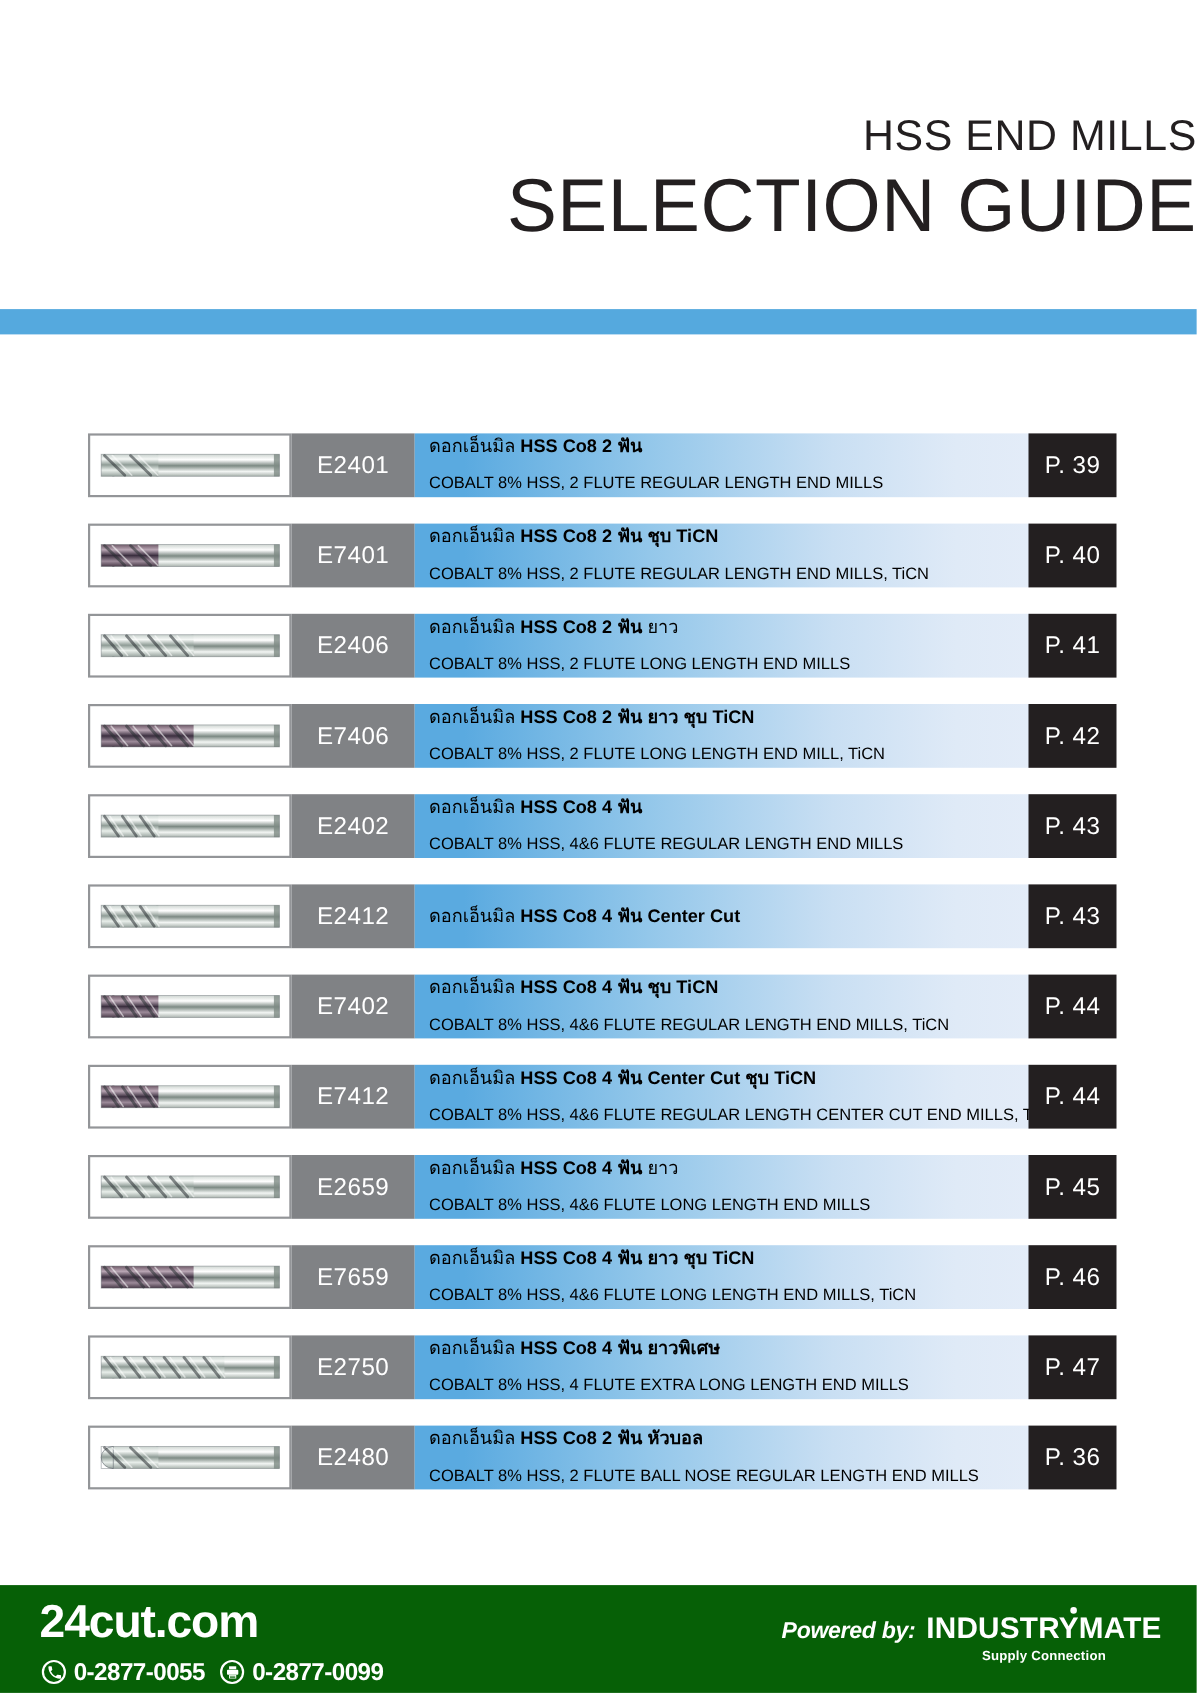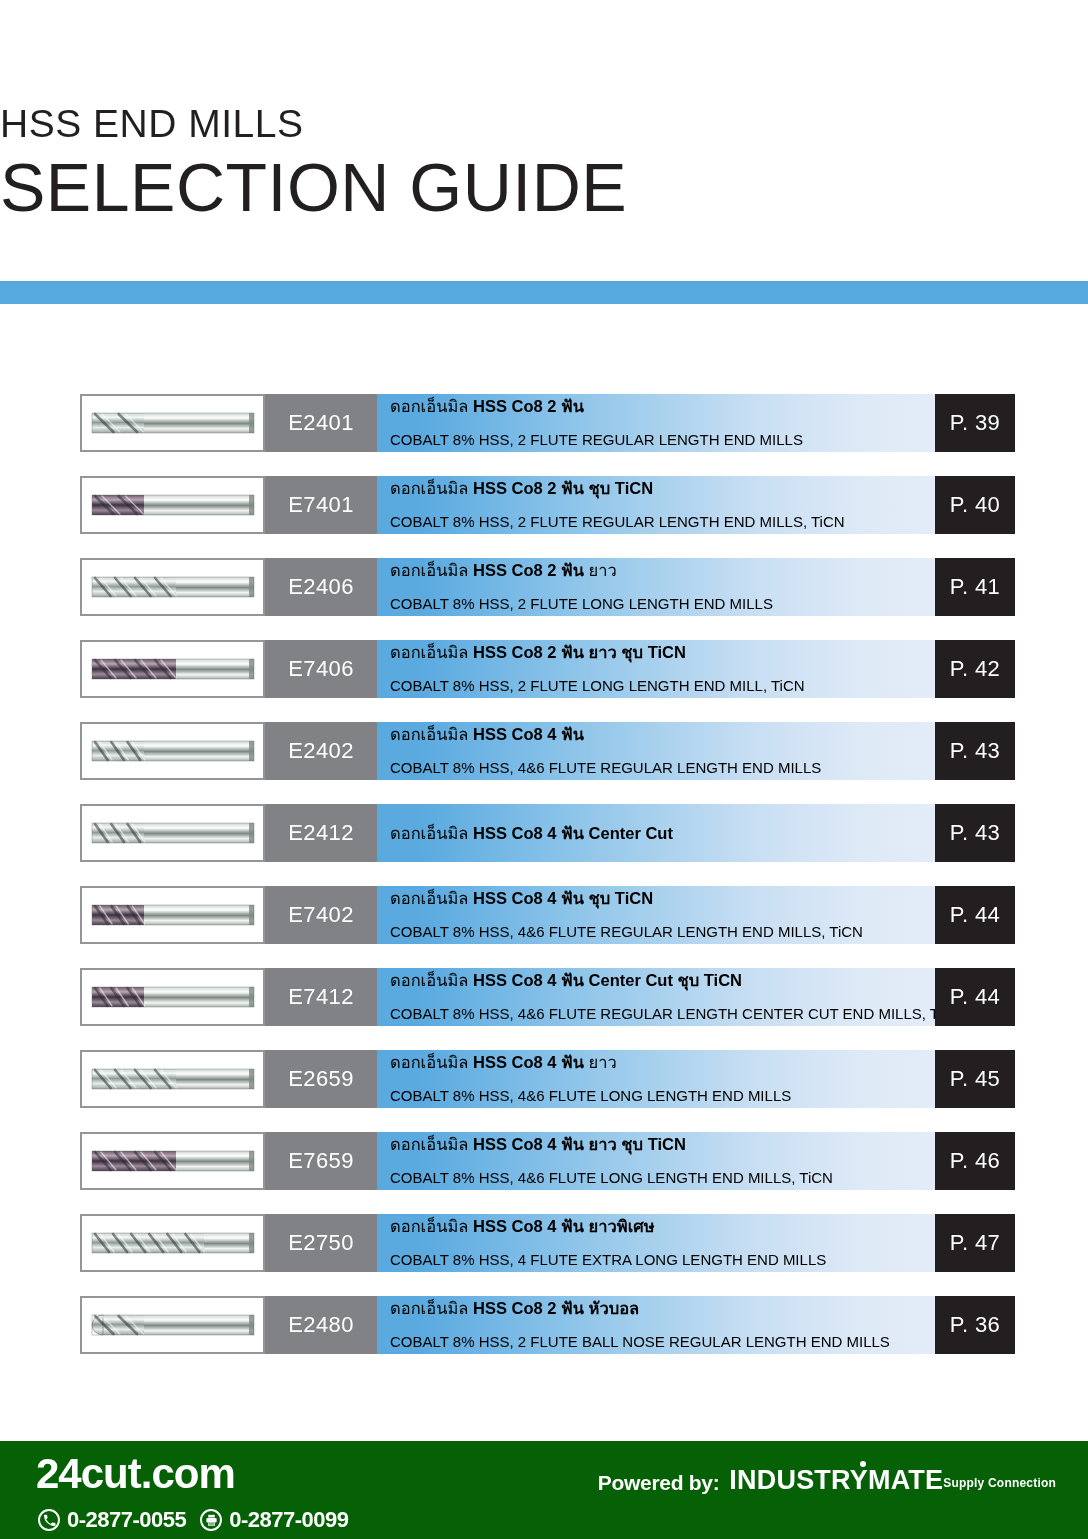--- a/index.html
+++ b/index.html
@@ -7,21 +7,21 @@
     width:1088px;height:1539px;
     background:#ffffff;
     font-family:"Liberation Sans", sans-serif;
     position:relative;
     overflow:hidden;
     -webkit-font-smoothing:antialiased;
   }
   
   .header{
     position:absolute;left:0;top:0;width:1088px;height:281px;
-    display:flex;flex-direction:column;align-items:flex-start;justify-content:flex-start;
+    display:flex;flex-direction:column;align-items:flex-end;justify-content:flex-start;
   }
   .title-small{
     margin-top:104px;
     font-size:39px;
     letter-spacing:0.5px;
     color:#231f20;
     font-weight:400;
     line-height:1;
   }
   .title-big{
@@ -124,25 +124,25 @@
   .circ-icon{
     width:22px;height:22px;border:2px solid #ffffff;border-radius:50%;
     display:flex;align-items:center;justify-content:center;
     box-sizing:border-box;
   }
   .powered{
     position:absolute;right:32px;top:26px;
     display:flex;align-items:flex-start;gap:10px;
   }
   .powered-label{
-    color:#ffffff;font-size:21px;font-weight:bold;
+    color:#ffffff;font-size:21px;font-style:italic;font-weight:bold;
     line-height:1.1;letter-spacing:-0.3px;
     padding-top:4px;
   }
-  .im-logo{display:flex;align-items:center;}
+  .im-logo{display:flex;flex-direction:column;align-items:center;}
   .im-name{
     color:#ffffff;font-size:27px;font-weight:bold;letter-spacing:0.2px;
     line-height:1;position:relative;
   }
   .im-dot{
     position:absolute;left:131px;top:-6px;width:6px;height:6px;border-radius:50%;background:#ffffff;
   }
   .im-sub{
     color:#ffffff;font-size:12px;font-weight:bold;margin-top:4px;letter-spacing:0.2px;
   }

